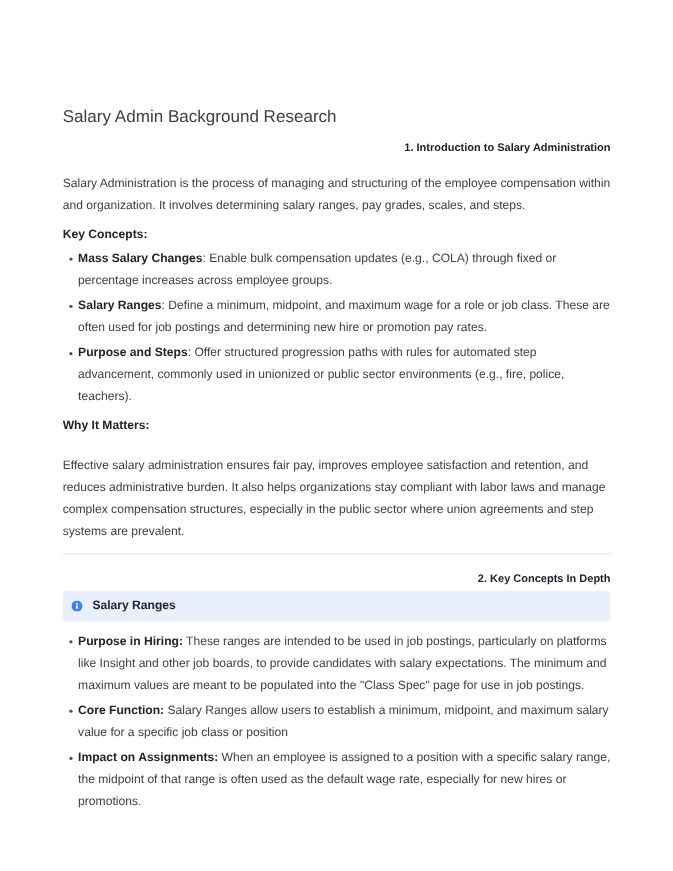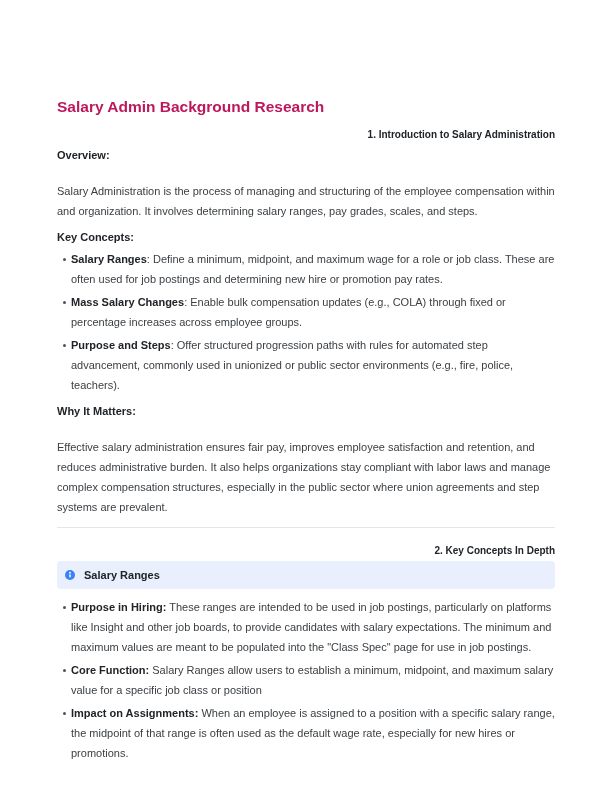--- a/index.html
+++ b/index.html
@@ -16,22 +16,22 @@
     overflow: hidden;
   }
   .page {
     width: 612px;
     height: 792px;
     background: #ffffff;
     padding: 96px 57px 0 57px;
   }
   .doc-title {
     font-size: 15.5px;
-    font-weight: 700;
-    color: #be185d;
+    font-weight: 400;
+    color: #404040;
     line-height: 21px;
     margin: 0 0 11px 0;
   }
   .sec-heading {
     font-size: 10px;
     font-weight: 700;
     color: #202428;
     line-height: 13px;
     margin: 0 0 4px 0;
     text-align: right;
@@ -103,30 +103,29 @@
 </style>
 </head>
 <body>
 
 <div class="page">
 
   <h1 class="doc-title">Salary Admin Background Research</h1>
 
   <h2 class="sec-heading">1. Introduction to Salary Administration</h2>
 
-  <p class="label">Overview:</p>
   <p class="body">Salary Administration is the process of managing and structuring of the employee compensation within and organization. It involves determining salary ranges, pay grades, scales, and steps.</p>
 
   <p class="label">Key Concepts:</p>
   <ul class="bullets">
     <li>
-      <span class="dot"></span><span class="term">Salary Ranges</span><span>: Define a minimum, midpoint, and maximum wage for a role or job class. These are often used for job postings and determining new hire or promotion pay rates.</span>
+      <span class="dot"></span><span class="term">Mass Salary Changes</span><span>: Enable bulk compensation updates (e.g., COLA) through fixed or percentage increases across employee groups.</span>
     </li>
     <li>
-      <span class="dot"></span><span class="term">Mass Salary Changes</span><span>: Enable bulk compensation updates (e.g., COLA) through fixed or percentage increases across employee groups.</span>
+      <span class="dot"></span><span class="term">Salary Ranges</span><span>: Define a minimum, midpoint, and maximum wage for a role or job class. These are often used for job postings and determining new hire or promotion pay rates.</span>
     </li>
     <li>
       <span class="dot"></span><span class="term">Purpose and Steps</span><span>: Offer structured progression paths with rules for automated step advancement, commonly used in unionized or public sector environments (e.g., fire, police, teachers).</span>
     </li>
   </ul>
 
   <p class="label">Why It Matters:</p>
   <p class="body">Effective salary administration ensures fair pay, improves employee satisfaction and retention, and reduces administrative burden. It also helps organizations stay compliant with labor laws and manage complex compensation structures, especially in the public sector where union agreements and step systems are prevalent.</p>
 
   <hr class="divider">

